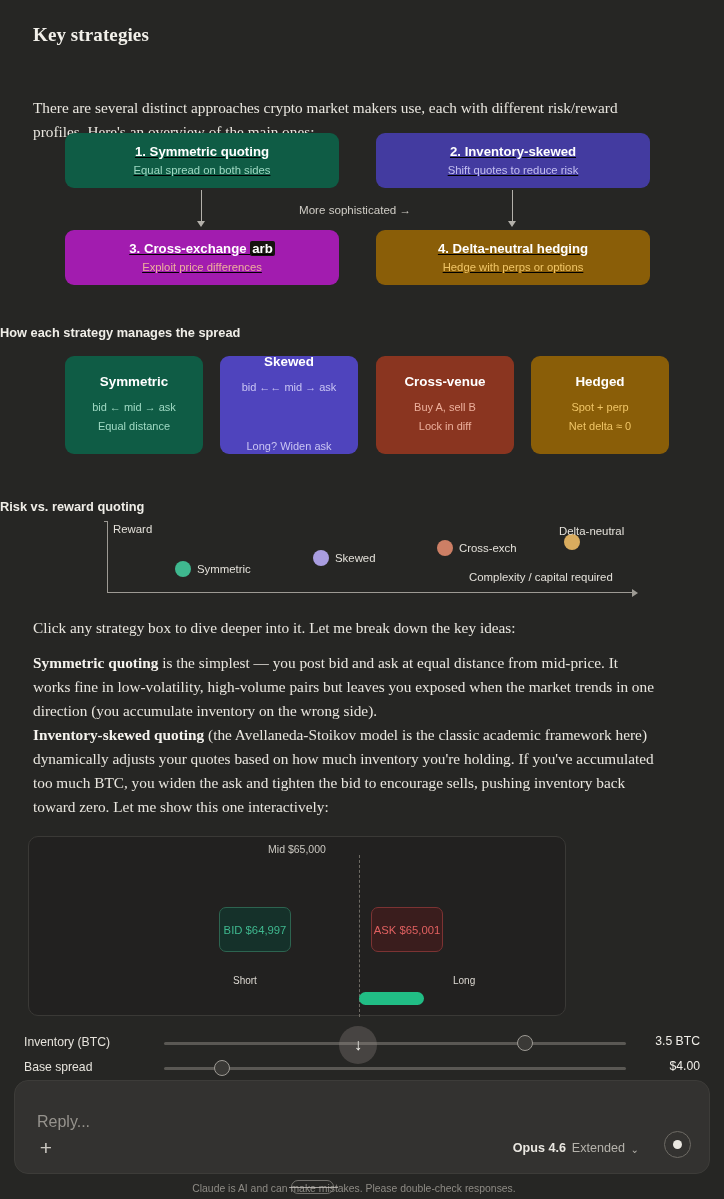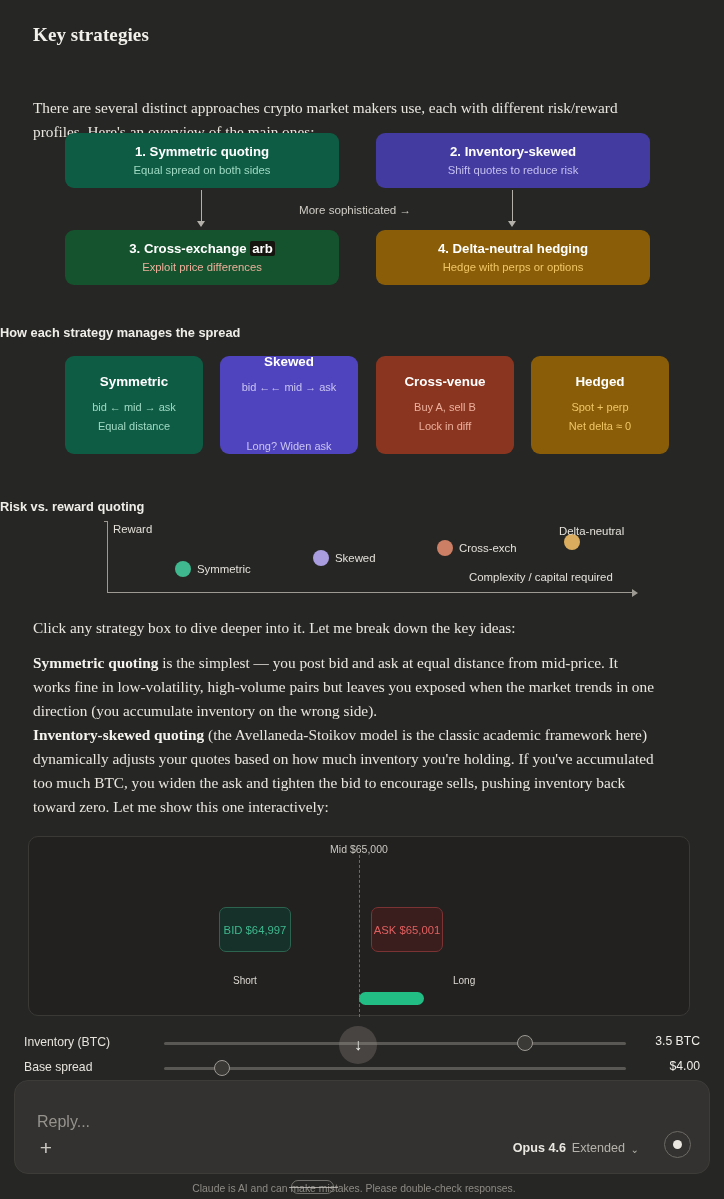--- a/index.html
+++ b/index.html
@@ -23,20 +23,21 @@
     font-size: 15.3px; line-height: 24px; color: #e9e6df;
   }
   .para b { font-weight: 700; color: #f5f3ee; }
 
   
   .sbox {
     position: absolute; border-radius: 9px;
     display: flex; flex-direction: column;
     align-items: center; justify-content: center;
     text-align: center;
+    text-decoration: underline;
   }
   .sbox .t { font-size: 13.2px; font-weight: 700; line-height: 17px; }
   .sbox .s { font-size: 11.3px; line-height: 16px; margin-top: 2px; }
   .hl { background: #16140f; color: #fff; padding: 0 2px; border-radius: 2px; }
 
   .arrow-line { position: absolute; width: 1.4px; background: #b3b0aa; }
   .arrow-head {
     position: absolute; width: 0; height: 0;
     border-left: 4.5px solid transparent;
     border-right: 4.5px solid transparent;
@@ -68,21 +69,21 @@
   .ax-arrow {
     position: absolute; width: 0; height: 0;
     border-top: 4px solid transparent; border-bottom: 4px solid transparent;
     border-left: 6px solid #9d9a94;
   }
   .ax-tick { position: absolute; background: #9d9a94; }
 
   
   .widget {
     position: absolute; left: 28px; top: 836px;
-    width: 662px; height: 180px;
+    width: 538px; height: 180px;
     border: 1px solid #3a3936; border-radius: 10px;
     background: #222120;
   }
   .mid-line {
     position: absolute; left: 330px; top: 18px; width: 0; height: 162px;
     border-left: 1px dashed #6e6b64;
   }
   .mid-text {
     position: absolute; left: 0; right: 0; top: 6px;
     text-align: center; font-size: 10.5px; color: #cbc8c1;
@@ -181,21 +182,21 @@
 <div class="sbox" style="left: 65px; top: 133px; width: 274px; height: 55px; background: rgb(15, 92, 69);">
   <div class="t" style="color: rgb(255, 255, 255);">1. Symmetric quoting</div>
   <div class="s" style="color: rgb(159, 217, 195);">Equal spread on both sides</div>
 </div>
 
 <div class="sbox" style="left: 376px; top: 133px; width: 274px; height: 55px; background: rgb(67, 59, 160);">
   <div class="t" style="color: rgb(255, 255, 255);">2. Inventory-skewed</div>
   <div class="s" style="color: rgb(195, 191, 240);">Shift quotes to reduce risk</div>
 </div>
 
-<div class="sbox" style="left: 65px; top: 230px; width: 274px; height: 55px; background: #14532d;">
+<div class="sbox" style="left: 65px; top: 230px; width: 274px; height: 55px; background: #a21caf;">
   <div class="t" style="color: rgb(255, 255, 255);"><span>3. Cross-exchange </span><span class="hl">arb</span></div>
   <div class="s" style="color: rgb(237, 176, 156);">Exploit price differences</div>
 </div>
 
 <div class="sbox" style="left: 376px; top: 230px; width: 274px; height: 55px; background: rgb(138, 94, 8);">
   <div class="t" style="color: rgb(255, 255, 255);">4. Delta-neutral hedging</div>
   <div class="s" style="color: rgb(240, 197, 102);">Hedge with perps or options</div>
 </div>
 
 <div class="arrow-line" style="left:201px; top:190px; height:32px;"></div>

